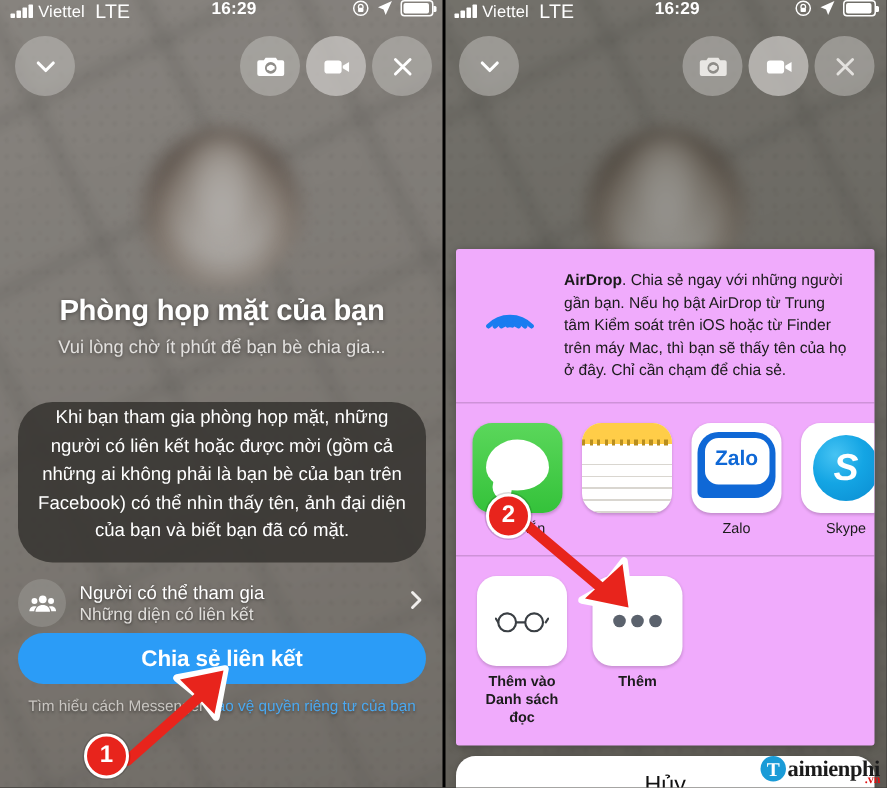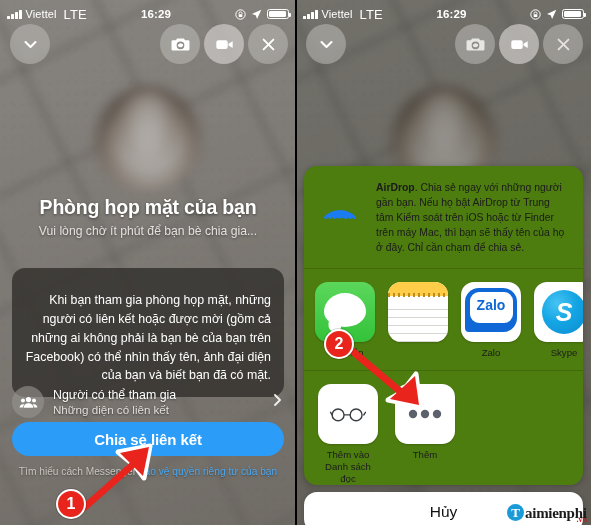--- a/index.html
+++ b/index.html
@@ -44,22 +44,22 @@
     width:58px; height:74px; border-radius:48% 48% 42% 42%;
     background: radial-gradient(ellipse at 50% 70%, #f3f0ec 0%, #ddd6cd 45%, #8c7f72 80%, #5a4f45 100%);
     filter: blur(7px);
   }
   .dimmer { position:absolute; inset:0; background:rgba(30,28,25,.30); }
   .dimmer.strong { background:rgba(25,23,20,.42); }
 
   
   .statusbar {
     position:absolute; top:0; left:0; right:0; height:22px; z-index:30;
-    display:flex; align-items:center; color:#fff; font-size:11px; font-weight:bold;
-    padding:14px 7px; letter-spacing:.1px;
+    display:flex; align-items:flex-start; color:#fff; font-size:11px; font-weight:bold;
+    padding:0 7px; letter-spacing:.1px;
   }
   .sb-left { display:flex; align-items:center; gap:4px; }
   .bars { display:flex; align-items:flex-end; gap:1.5px; height:9px; }
   .bars i { display:block; width:2.5px; background:#fff; border-radius:.5px; }
   .bars i:nth-child(1){height:3px;} .bars i:nth-child(2){height:5px;}
   .bars i:nth-child(3){height:7px;} .bars i:nth-child(4){height:9px;}
   .sb-carrier { font-size:11px; font-weight:normal; }
   .sb-lte { font-size:13px; font-weight:normal; margin-left:3px; }
   .sb-time { position:absolute; left:16px; right:0; text-align:center; font-size:11.5px; font-weight:bold; pointer-events:none; }
   .sb-right { margin-left:auto; display:flex; align-items:center; gap:5px; z-index:2; }
@@ -85,22 +85,22 @@
     position:absolute; left:0; right:0; top:196px; text-align:center; z-index:20;
     color:#fff; font-size:19.5px; font-weight:bold; letter-spacing:-.2px;
     text-shadow:0 1px 3px rgba(0,0,0,.45);
   }
   .room-sub {
     position:absolute; left:0; right:0; top:224px; text-align:center; z-index:20;
     color:#e3e1df; font-size:12.2px; text-shadow:0 1px 3px rgba(0,0,0,.45);
   }
   .infobox {
     position:absolute; left:12px; right:12px; top:268px; z-index:20;
-    background:rgba(54,51,48,.86); border-radius:13px; padding:23px 13px 12px;
-    color:#fff; font-size:12.4px; line-height:1.52; text-align:right;
+    background:rgba(54,51,48,.86); border-radius:23px; padding:1px 13px 12px;
+    color:#fff; font-size:12.4px; line-height:1.52; text-align:center;
   }
   .joinrow {
     position:absolute; left:12px; right:12px; top:386px; z-index:20;
     display:flex; align-items:center; gap:9px;
   }
   .joinrow .gicon {
     width:32px; height:32px; border-radius:50%; background:rgba(150,148,144,.62);
     display:flex; align-items:center; justify-content:center; flex:0 0 auto;
   }
   .joinrow .jtexts { flex:1 1 auto; min-width:0; }
@@ -116,21 +116,21 @@
   }
   .learnmore {
     position:absolute; left:0; right:0; top:466px; z-index:20; text-align:center;
     font-size:10.2px; color:#c9c6c2; text-shadow:0 1px 2px rgba(0,0,0,.4);
   }
   .learnmore .lnk { color:#4aa8f0; }
 
   
   .sheet { position:absolute; left:8px; right:8px; top:166px; bottom:6px; z-index:25; }
   .sheet-card {
-    background:#4d7c0f; border-radius:13px; overflow:hidden;
+    background:#f0abfc; border-radius:2px; overflow:hidden;
     box-shadow:0 1px 6px rgba(0,0,0,.25);
   }
   .airdrop { display:flex; align-items:flex-start; gap:11px; padding:14px 13px 13px 11px; }
   .airdrop .adlogo { flex:0 0 auto; width:50px; height:50px; display:flex; align-items:center; justify-content:center; }
   .airdrop .adtext { font-size:10.4px; line-height:1.45; color:#1b1b1b; flex:1 1 auto; }
   .airdrop .adtext b { font-weight:bold; }
 
   .divider { height:1px; background:rgba(0,0,0,.14); }
 
   .approw { display:flex; gap:13px; padding:13px 11px 11px; overflow:hidden; }
@@ -175,21 +175,21 @@
   .ic-skype { background:#fff; }
   .ic-skype .sk {
     position:absolute; left:8px; top:8px; width:44px; height:44px; border-radius:50%;
     background:radial-gradient(circle at 34% 30%, #46c3f3 0%, #14a5e4 45%, #0a8bd0 100%);
   }
   .ic-skype .skl {
     position:absolute; left:0; right:0; top:12px; text-align:center;
     font-size:25px; font-weight:bold; color:#fff; line-height:36px; font-style:italic;
   }
 
-  .actrow { display:flex; gap:17px; padding:13px 14px 0; }
+  .actrow { display:flex; gap:17px; padding:13px 14px 12px;font-weight:bold; }
   .actcell { flex:0 0 auto; width:60px; text-align:center; }
   .acticon {
     width:60px; height:60px; border-radius:13px; background:#fff;
     box-shadow:0 1px 2px rgba(0,0,0,.16);
     display:flex; align-items:center; justify-content:center;
   }
   .actlabel { margin-top:5px; font-size:9.6px; line-height:1.25; color:#1c1c1c; }
 
   .cancel-card {
     margin-top:7px; background:#fff; border-radius:13px; height:40px;

